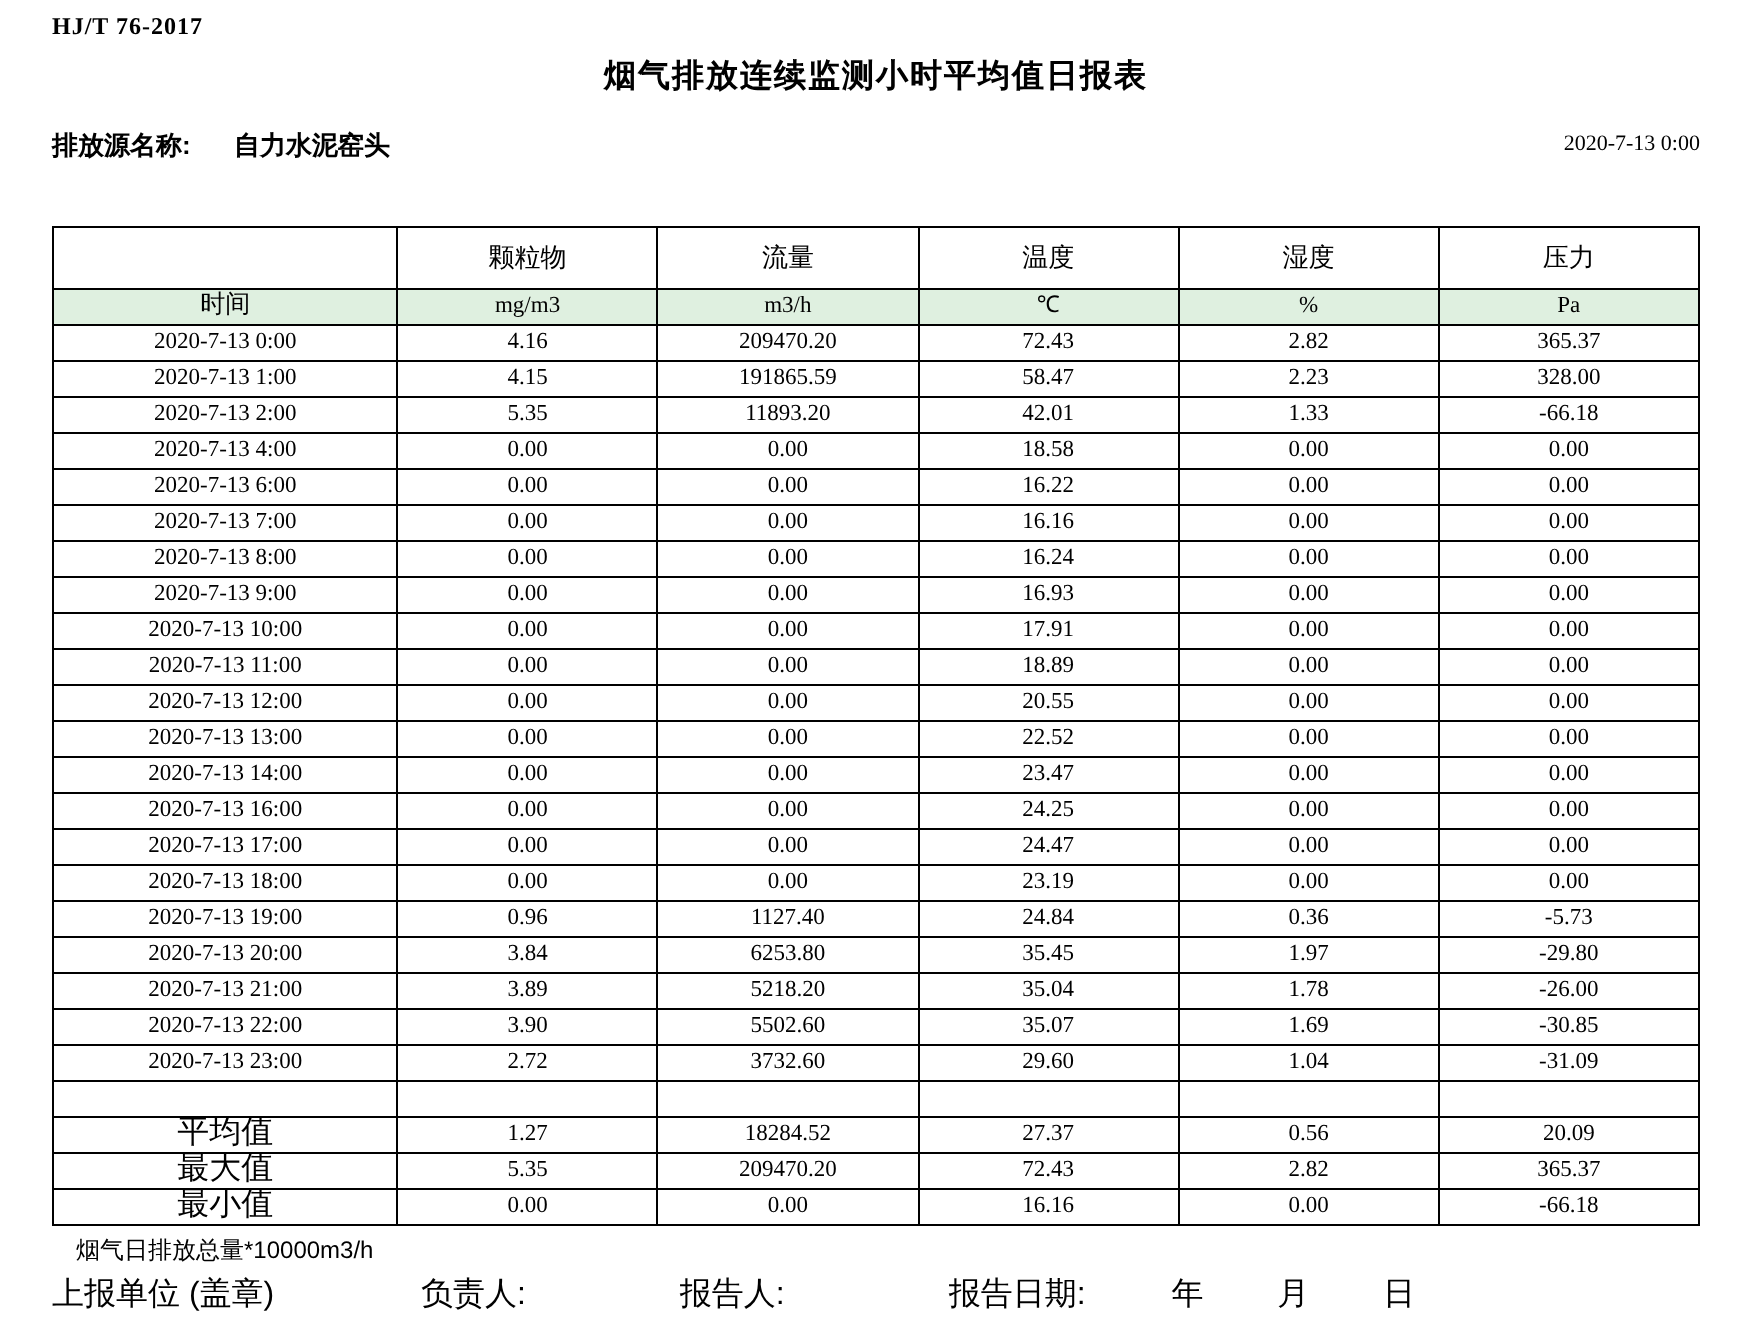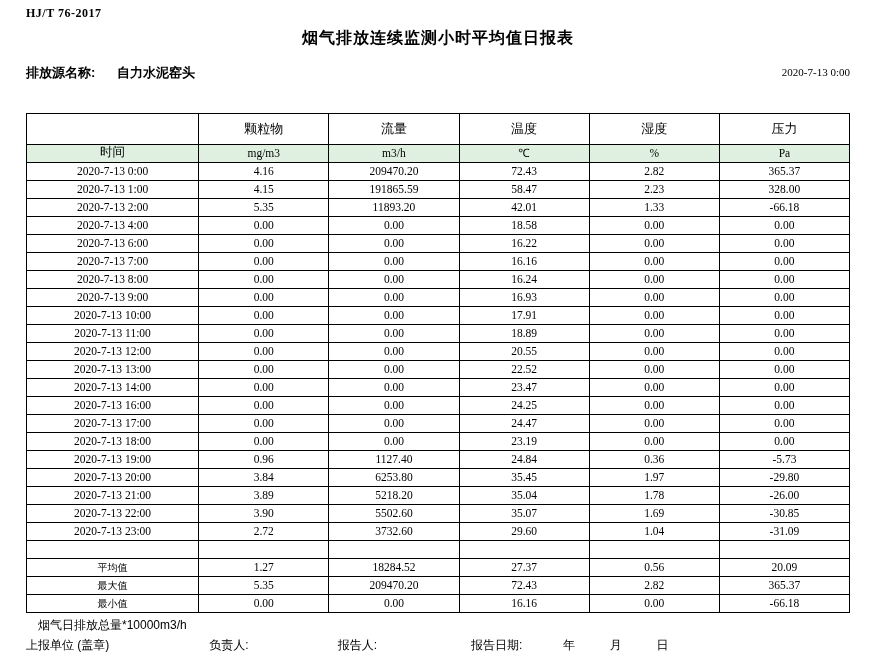--- a/index.html
+++ b/index.html
@@ -95,39 +95,39 @@
     font-family: Liberation Mono, monospace;
     font-size: 12.5px;
   }
   tr.data-row td.time-cell {
     letter-spacing: 0px;
   }
   tr.blank-row td {
     height: 17px;
   }
   tr.summary-row td.time-cell {
-    font-family: Liberation Serif, serif;
-    font-size: 10px;
+    font-family: Liberation Mono, monospace;
+    font-size: 16px;
     text-align: center;
   }
   td.empty { }
 
   .footer {
     position: absolute;
     left: 26px;
     top: 617px;
     font-size: 12px;
     padding-left: 12px;
   }
   .footer-line1 { margin-bottom: 6px; }
   .footer-line2 {
     position: absolute;
     left: 26px;
     top: 637px;
-    font-size: 12px;
+    font-size: 16px;
     width: 728px;
   }
   .f-item { display: inline-block; }
   .f-unit { width: 180px; }
   .f-charge { width: 125px; }
   .f-reporter { width: 130px; }
   .f-date { }
   .f-date .sp { display: inline-block; width: 28px; }
   .f-date .sp2 { display: inline-block; width: 34px; }
 </style>

